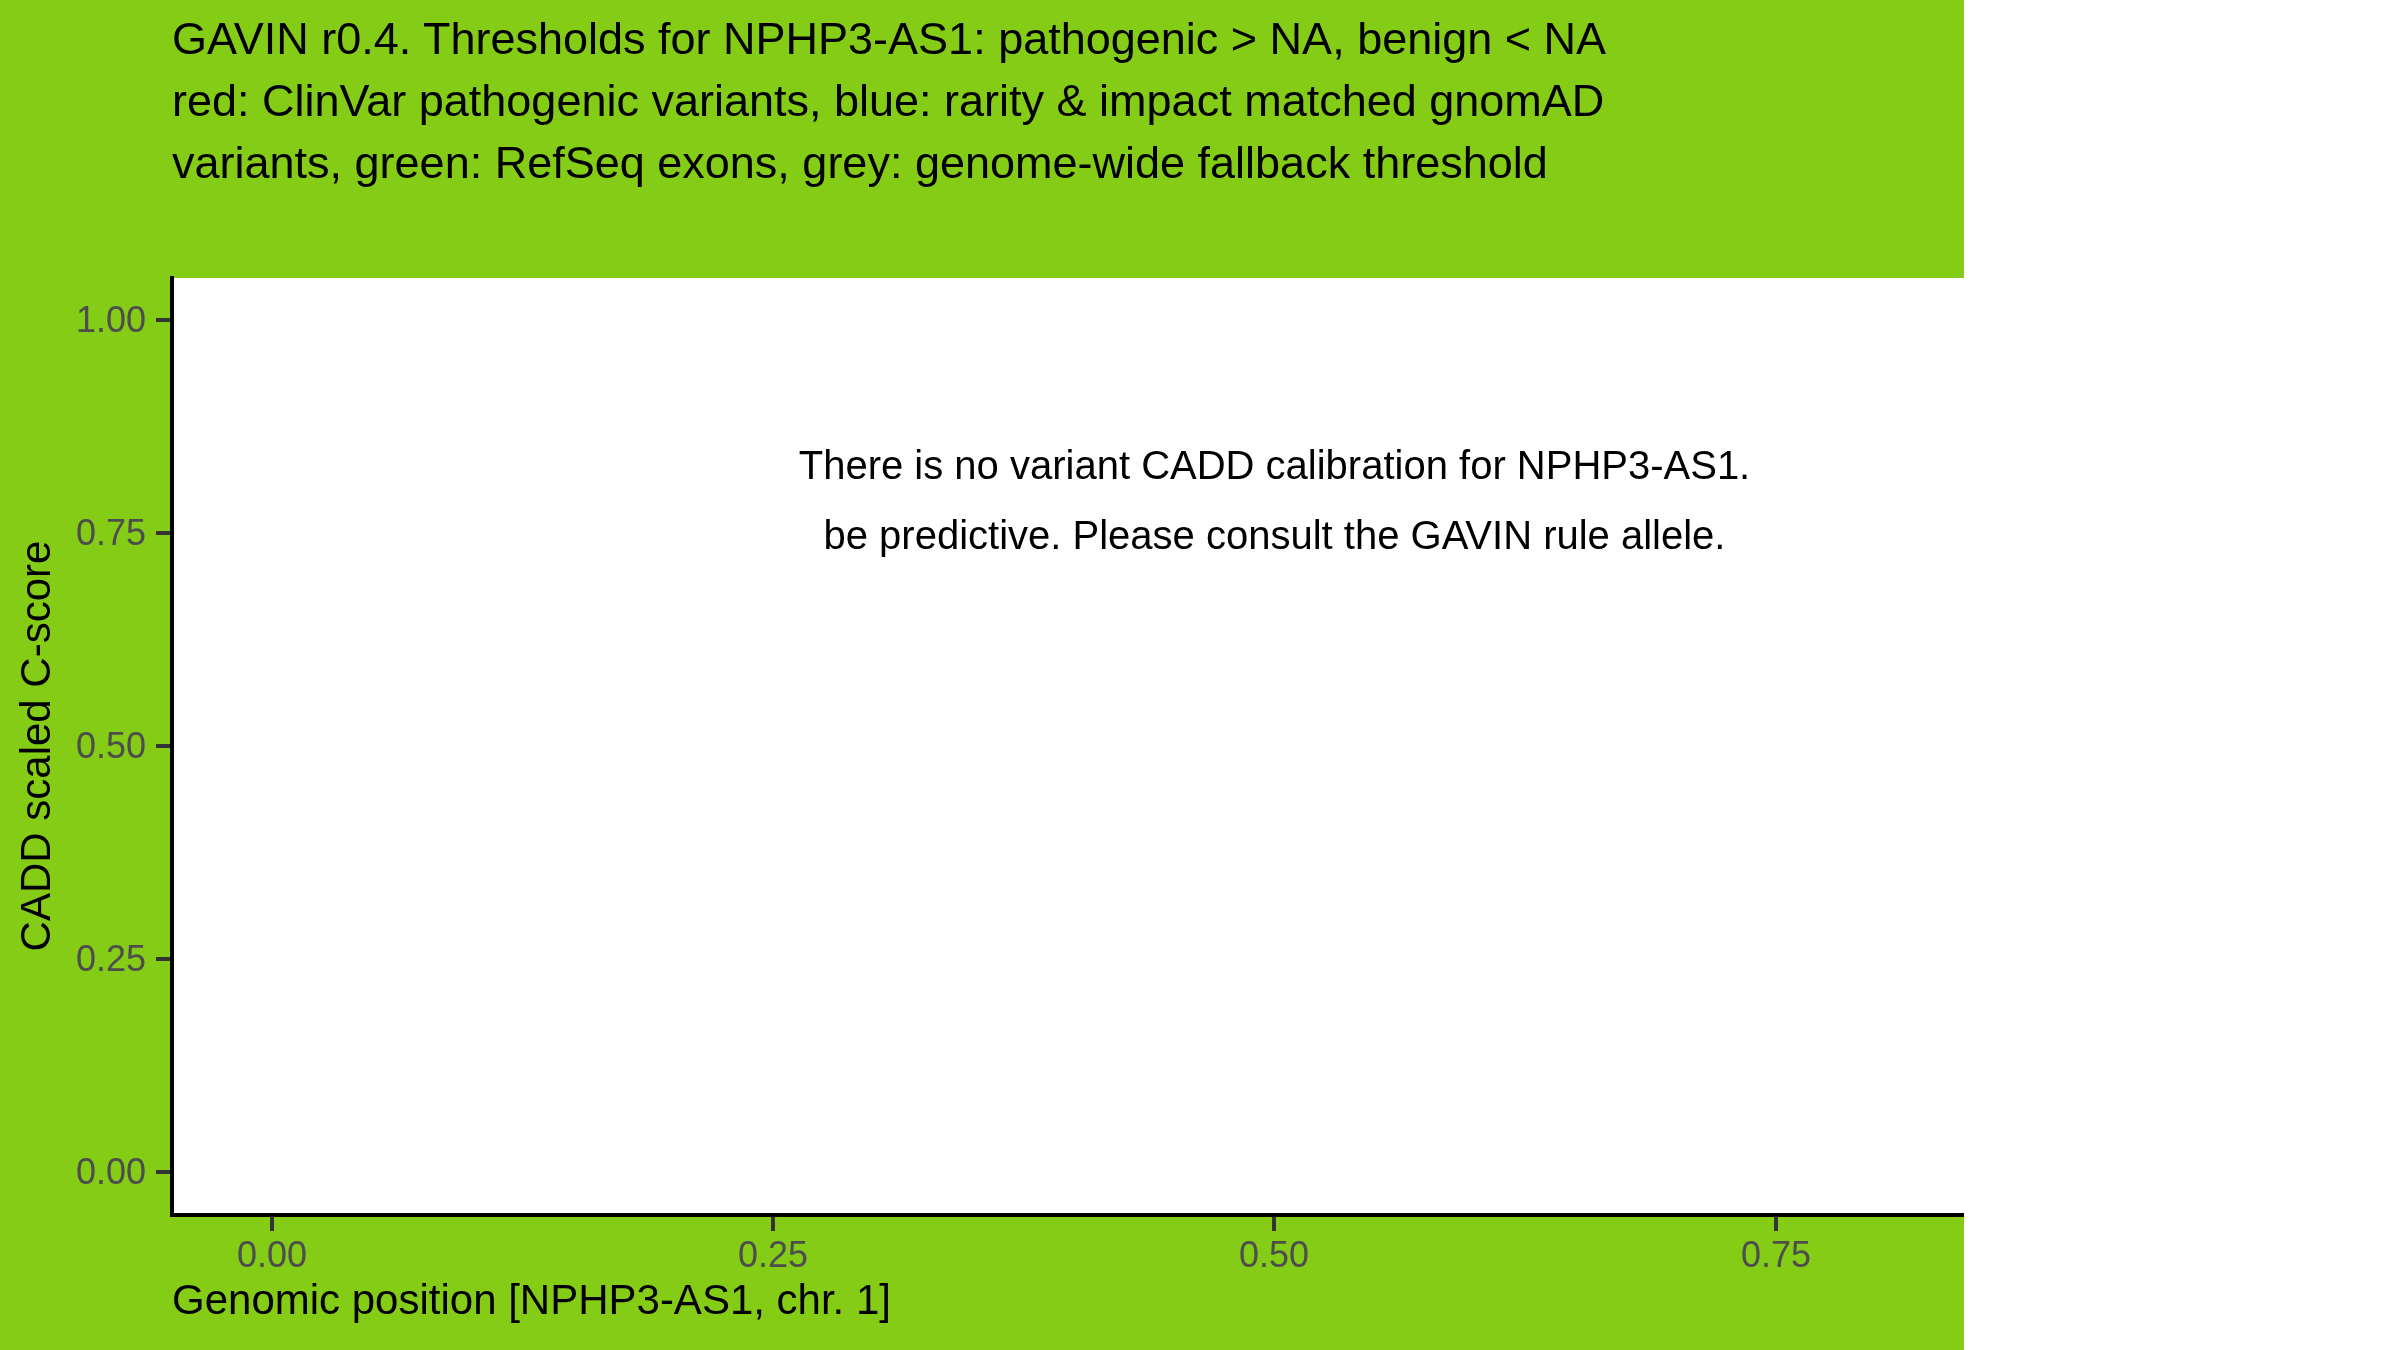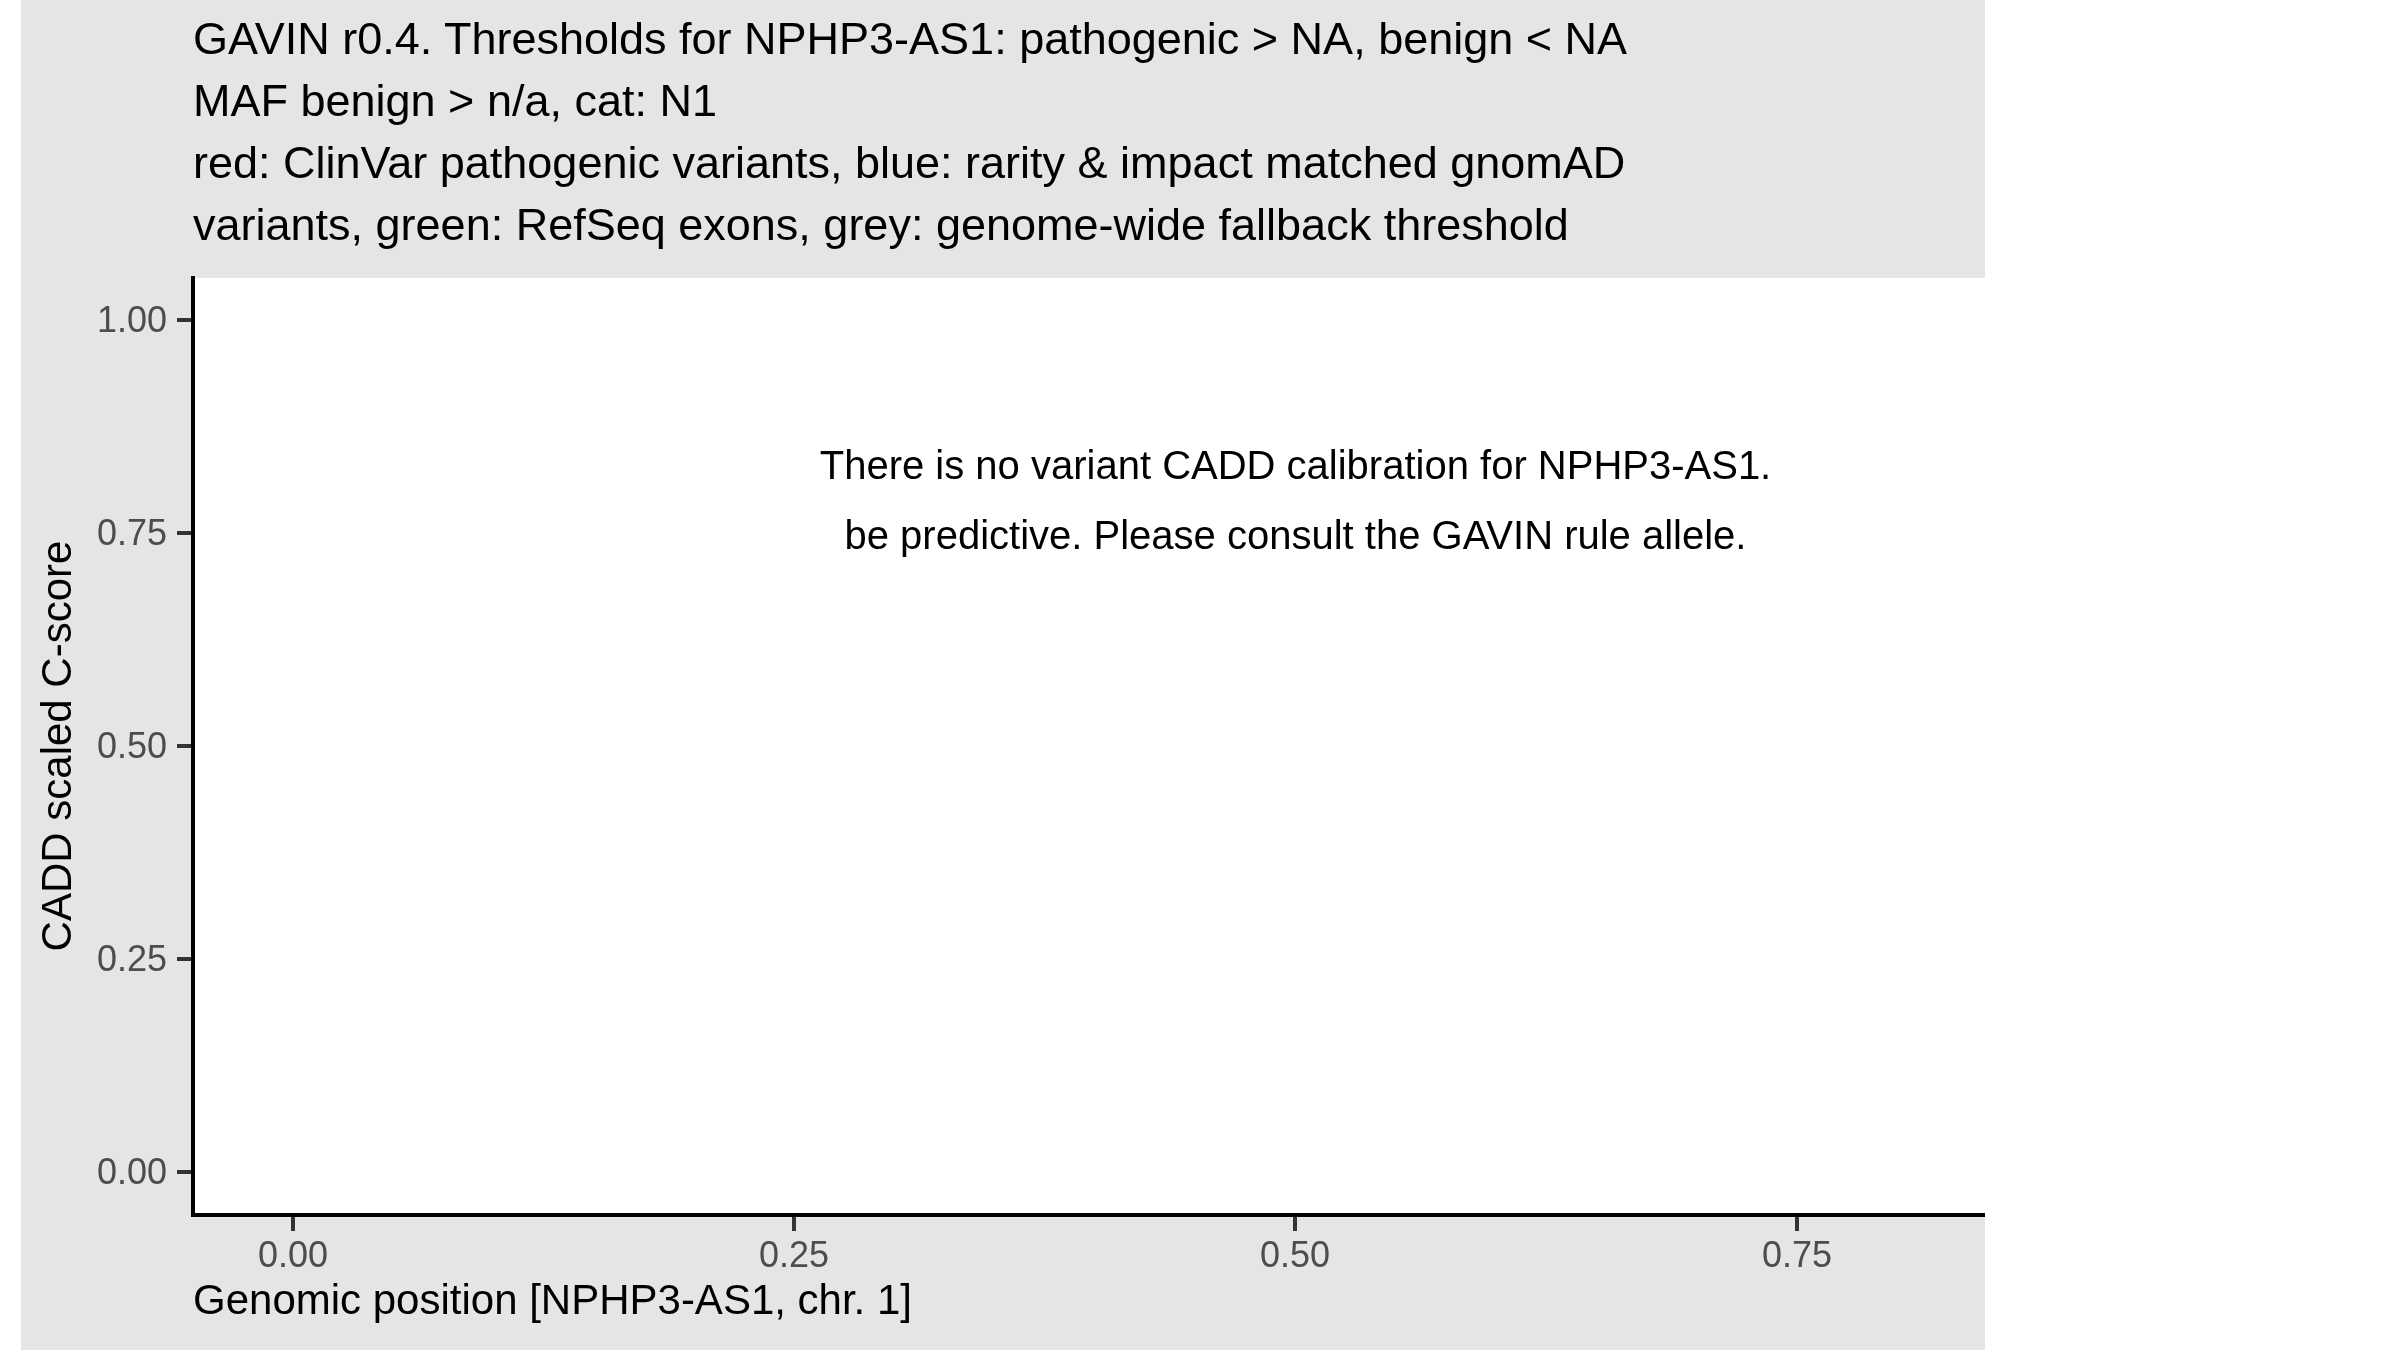--- a/index.html
+++ b/index.html
@@ -4,25 +4,24 @@
 <style>
   html, body {
     margin: 0;
     padding: 0;
     background: #ffffff;
   }
   .figure {
     position: relative;
     width: 1964px;
     height: 1350px;
-    background: #e5e5e5;
+    background: #84cc16;
     font-family: "Liberation Sans", sans-serif;
     color: #000000;
     overflow: hidden;
-    margin-left: 21px;
   }
   .plot-title {
     position: absolute;
     left: 172px;
     top: 8px;
     font-size: 45px;
     line-height: 62px;
     color: #000000;
     white-space: nowrap;
   }
@@ -106,21 +105,20 @@
     color: #000000;
   }
 </style>
 </head>
 <body>
 
 <div class="figure">
 
   <div class="plot-title">
     <div>GAVIN r0.4. Thresholds for NPHP3-AS1: pathogenic &gt; NA, benign &lt; NA</div>
-    <div>MAF benign &gt; n/a, cat: N1</div>
     <div>red: ClinVar pathogenic variants, blue: rarity &amp; impact matched gnomAD</div>
     <div>variants, green: RefSeq exons, grey: genome-wide fallback threshold</div>
   </div>
 
   <div class="panel"></div>
 
   <div class="annotation">
     <div>There is no variant CADD calibration for NPHP3-AS1.</div>
     <div>be predictive. Please consult the GAVIN rule allele.</div>
   </div>

